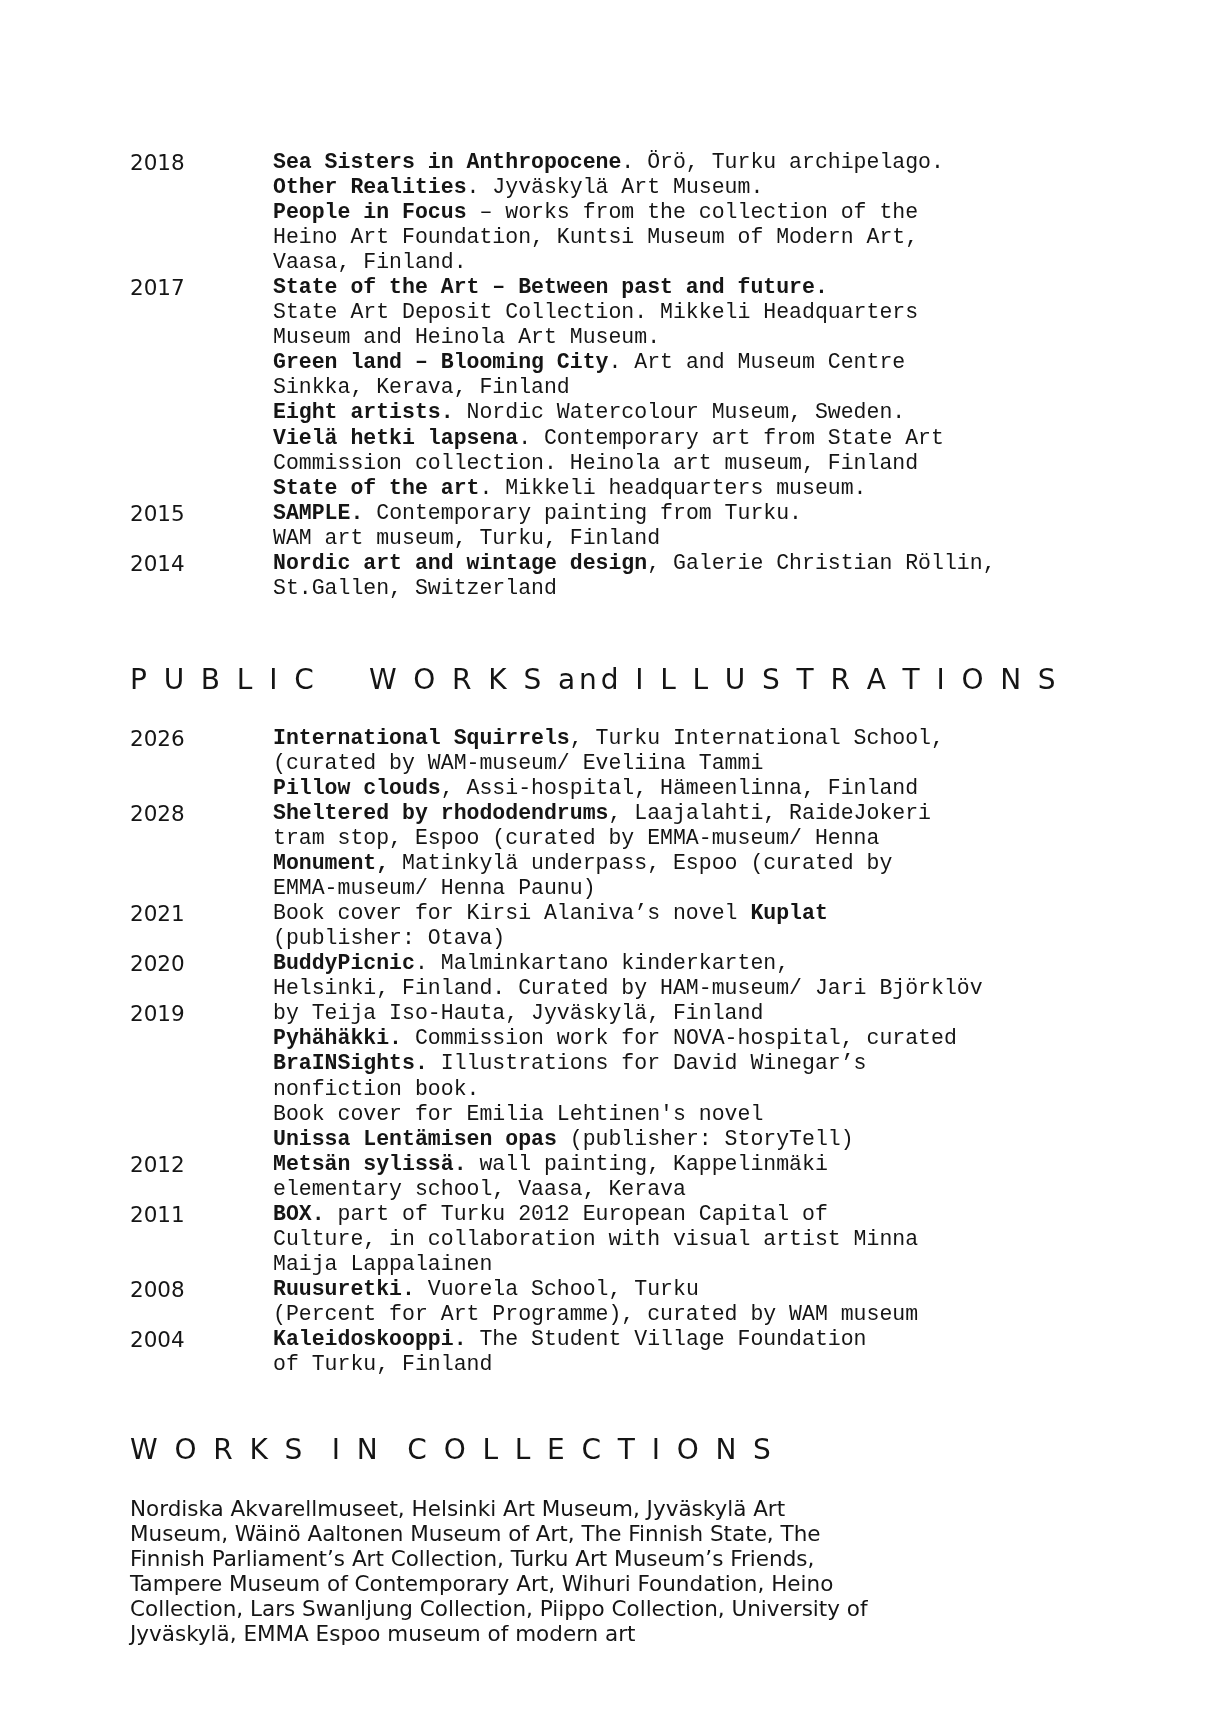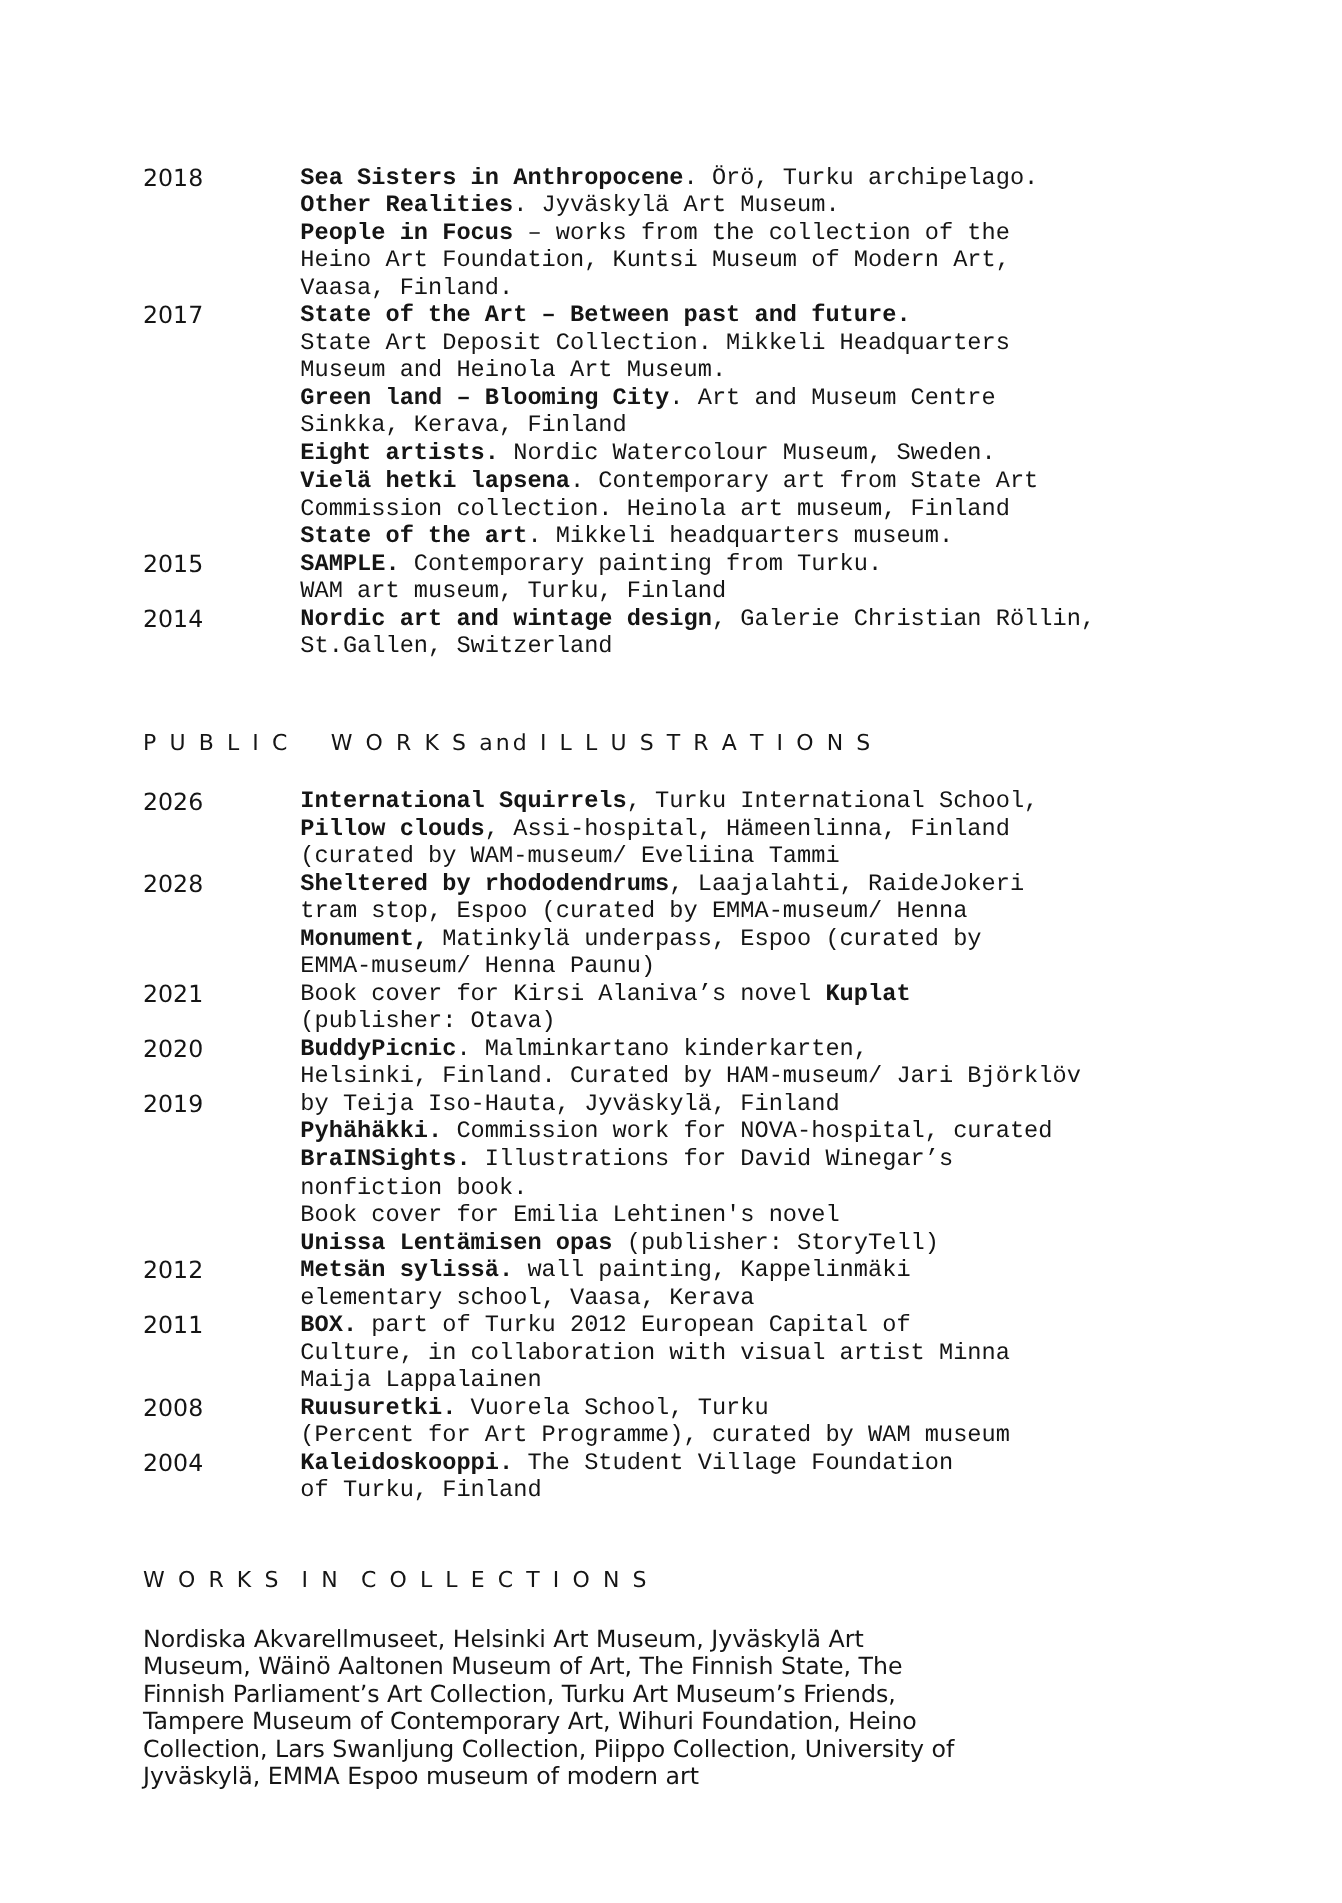--- a/index.html
+++ b/index.html
@@ -40,21 +40,21 @@
     max-width: 780px;
     font-family: Liberation Mono, monospace;
   }
   .line {
     display: block;
   }
   b, .b {
     font-weight: 700;
   }
   .section-head {
-    font-size: 20px;
+    font-size: 28px;
     letter-spacing: 0.14em;
     font-weight: 400;
     margin: 0;
     padding: 0;
     white-space: pre;
   }
   .gap-before-section {
     height: 62px;
   }
   .gap-after-section {
@@ -120,22 +120,22 @@
 
   <div class="gap-before-section"></div>
   <div class="section-head">P U B L I C    W O R K S and I L L U S T R A T I O N S</div>
   <div class="gap-after-section"></div>
 
   <div class="entry-list" id="public-works-list">
       <div class="entry">
         <div class="year">2026</div>
         <div class="body">
           <span class="line"><span class="b">International Squirrels</span><span>, Turku International School,</span></span>
+          <span class="line"><span>(curated by WAM-museum/ Eveliina Tammi</span></span>
           <span class="line"><span class="b">Pillow clouds</span><span>, Assi-hospital, Hämeenlinna, Finland</span></span>
-          <span class="line"><span>(curated by WAM-museum/ Eveliina Tammi</span></span>
         </div>
       </div>
       <div class="entry">
         <div class="year">2028</div>
         <div class="body">
           <span class="line"><span class="b">Sheltered by rhododendrums</span><span>, Laajalahti, RaideJokeri</span></span>
           <span class="line"><span>tram stop,  Espoo (curated by EMMA-museum/ Henna</span></span>
           <span class="line"><span class="b">Monument,</span><span> Matinkylä underpass, Espoo (curated by</span></span>
           <span class="line"><span>EMMA-museum/ Henna Paunu)</span></span>
         </div>

